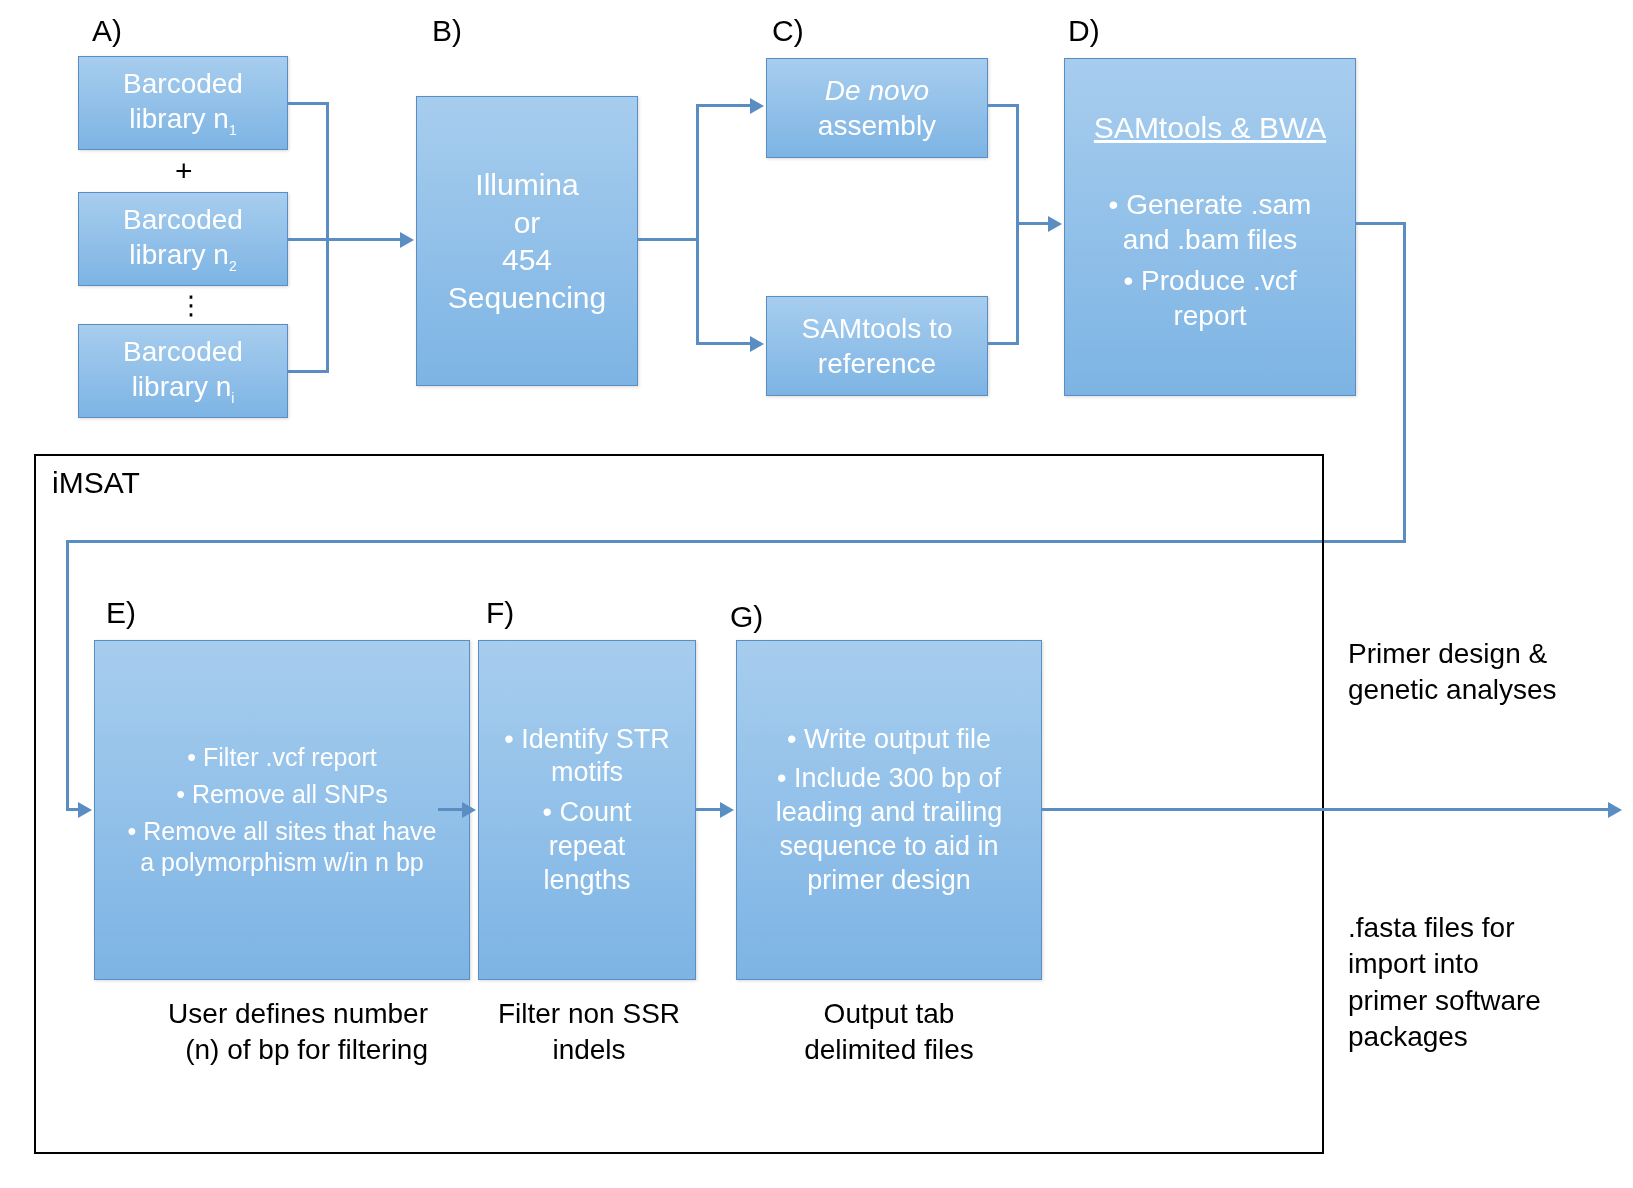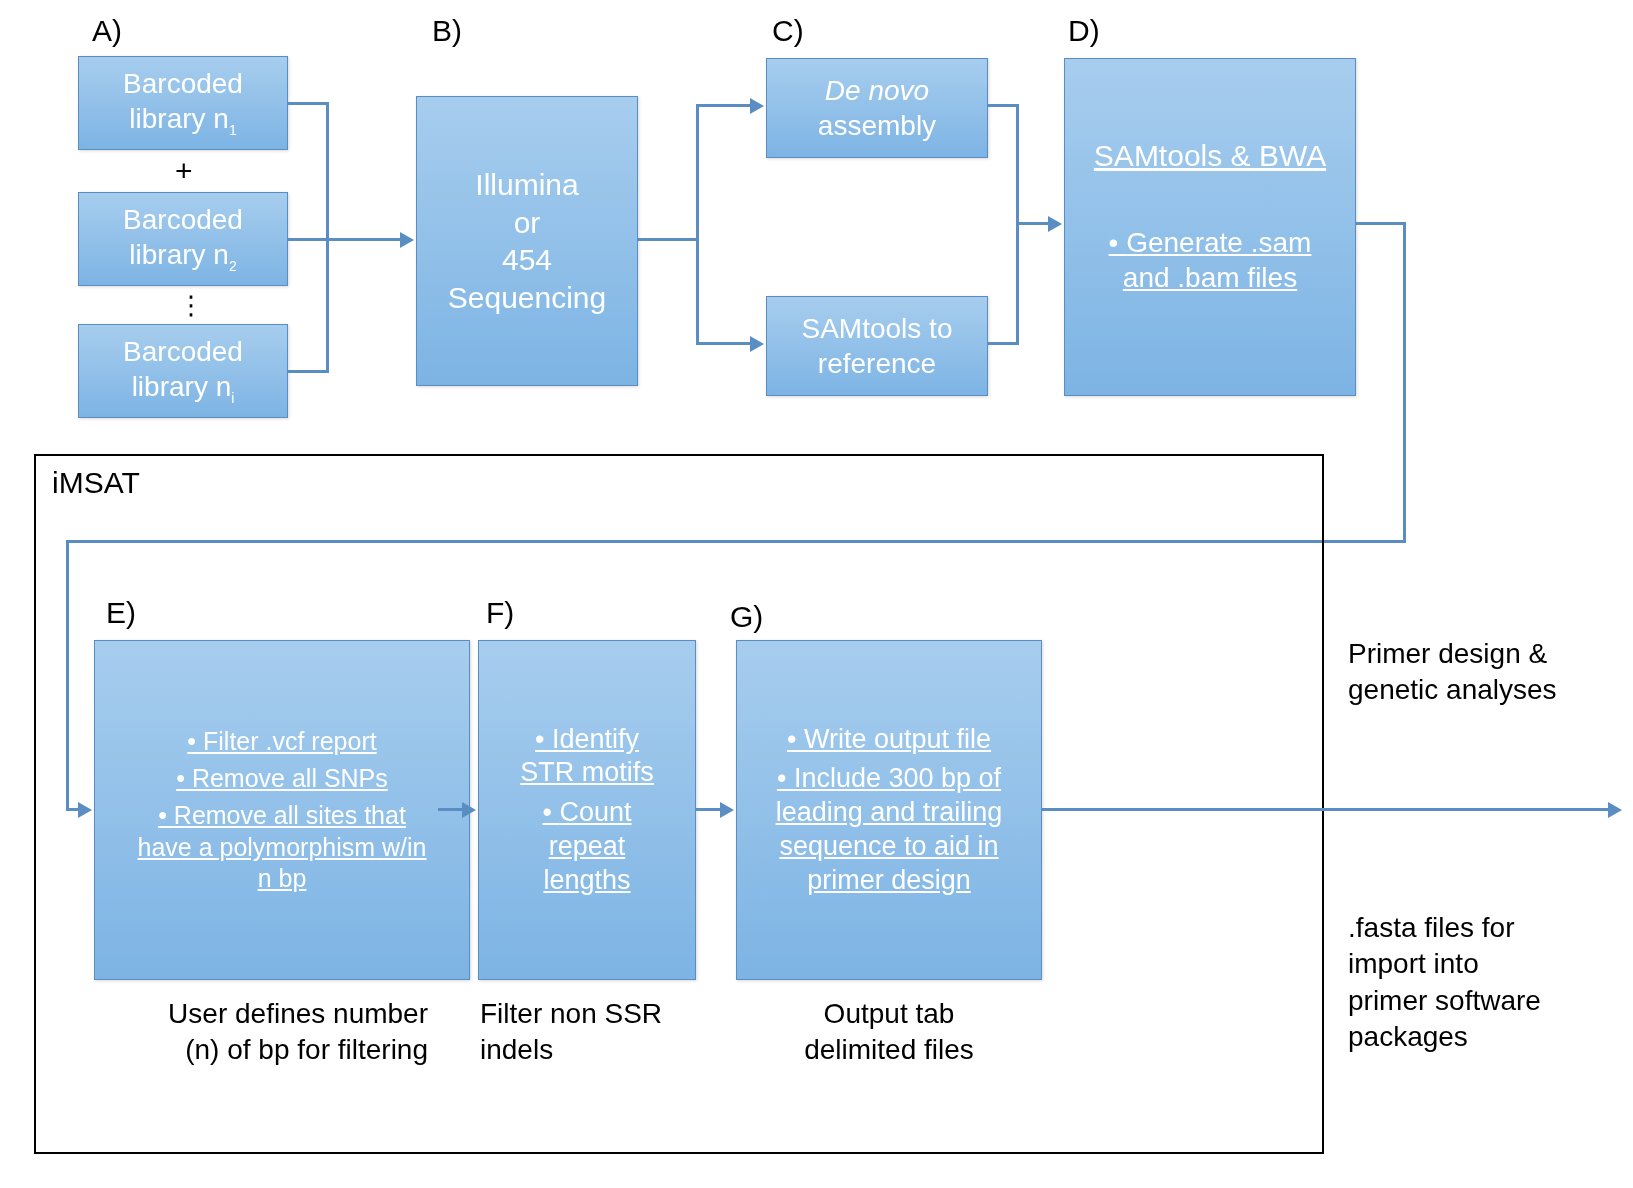--- a/index.html
+++ b/index.html
@@ -16,21 +16,21 @@
     font-size:28px;
     line-height:1.25;
     display:flex;
     flex-direction:column;
     justify-content:center;
     align-items:center;
     box-shadow:1px 1px 3px rgba(0,0,0,.15);
   }
   .node .title{text-decoration:underline;font-size:30px;margin-bottom:28px;}
   .node .sub{font-size:14px;vertical-align:sub;}
-  .node ul{list-style:none;padding:0;margin:16px;text-decoration:underline;}
+  .node ul{list-style:none;padding:0;margin:6px;}
   .node li{margin:6px 0;}
   .node li::before{content:"• ";}
   .italic{font-style:italic;}
   
   .lbl{position:absolute;font-size:30px;color:#000;}
   .lbl.small{font-size:28px;line-height:1.3;}
   
   .op{position:absolute;font-size:30px;color:#000;text-align:center;}
   
   .frame{
@@ -115,20 +115,21 @@
   <div class="h-line" style="left:988px;top:104px;width:30px"></div>
   <div class="h-line" style="left:988px;top:342px;width:30px"></div>
   <div class="v-line" style="left:1016px;top:104px;height:241px"></div>
   <div class="h-line" style="left:1016px;top:222px;width:34px"></div>
   <div class="arrow-right" style="left:1048px;top:216px"></div>
 
   <div class="node" style="left:1064px;top:58px;width:292px;height:338px;font-size:28px">
     <div class="title">SAMtools &amp; BWA</div>
     <ul>
       <li>Generate .sam and .bam files</li>
+      <li>Produce .vcf report</li>
     </ul>
   </div>
 
   <div class="h-line" style="left:1356px;top:222px;width:50px"></div>
   <div class="v-line" style="left:1403px;top:222px;height:320px"></div>
   <div class="h-line" style="left:66px;top:540px;width:1340px"></div>
   <div class="v-line" style="left:66px;top:540px;height:270px"></div>
   <div class="h-line" style="left:66px;top:808px;width:14px"></div>
   <div class="arrow-right" style="left:78px;top:802px"></div>
 
@@ -168,21 +169,21 @@
     </ul>
   </div>
 
   <div class="h-line" style="left:1042px;top:808px;width:568px"></div>
   <div class="arrow-right" style="left:1608px;top:802px"></div>
 
   <div class="lbl small" style="left:118px;top:996px;width:310px;text-align:right">
     <div>User defines number</div>
     <div>(n) of bp for filtering</div>
   </div>
-  <div class="lbl small" style="left:480px;top:996px;width:218px;text-align:left">
+  <div class="lbl small" style="left:480px;top:996px;width:218px;text-align:center">
     <div>Filter non SSR</div>
     <div>indels</div>
   </div>
   <div class="lbl small" style="left:736px;top:996px;width:306px;text-align:center">
     <div>Output tab</div>
     <div>delimited files</div>
   </div>
 
   <div class="lbl small" style="left:1348px;top:636px;width:270px">
     <div>Primer design &amp;</div>

